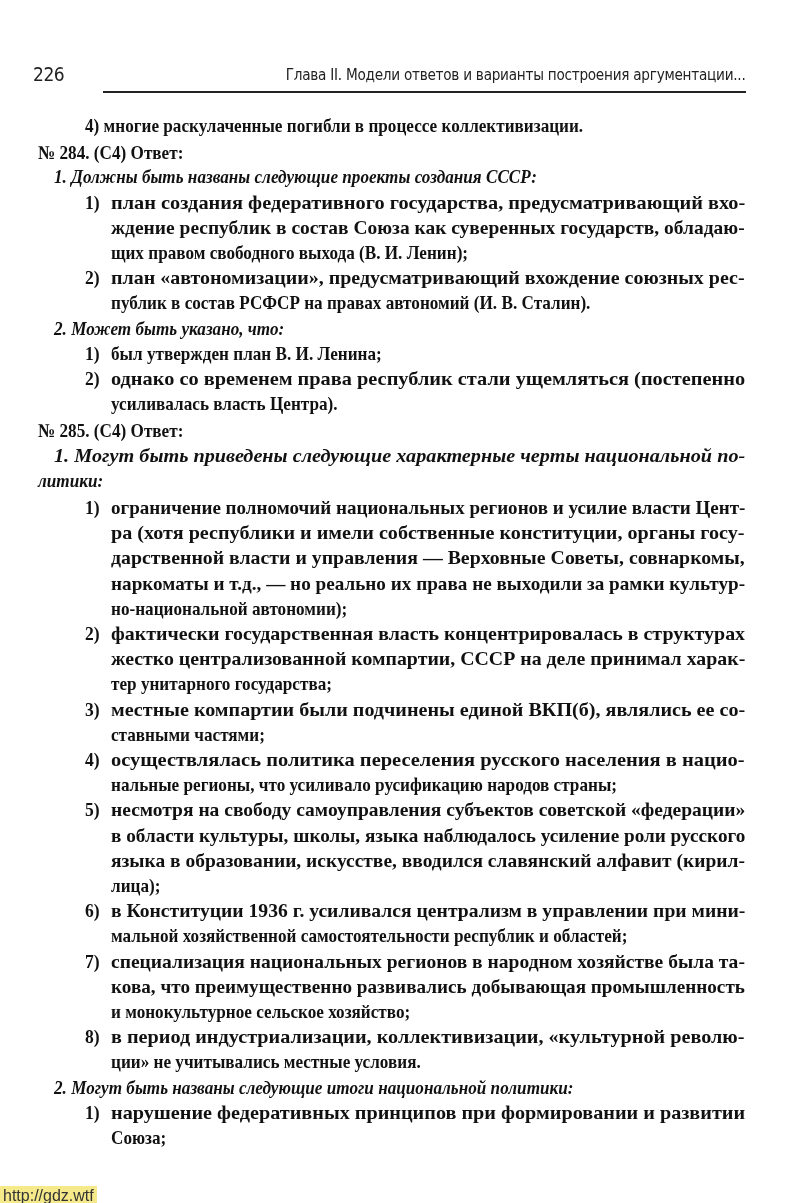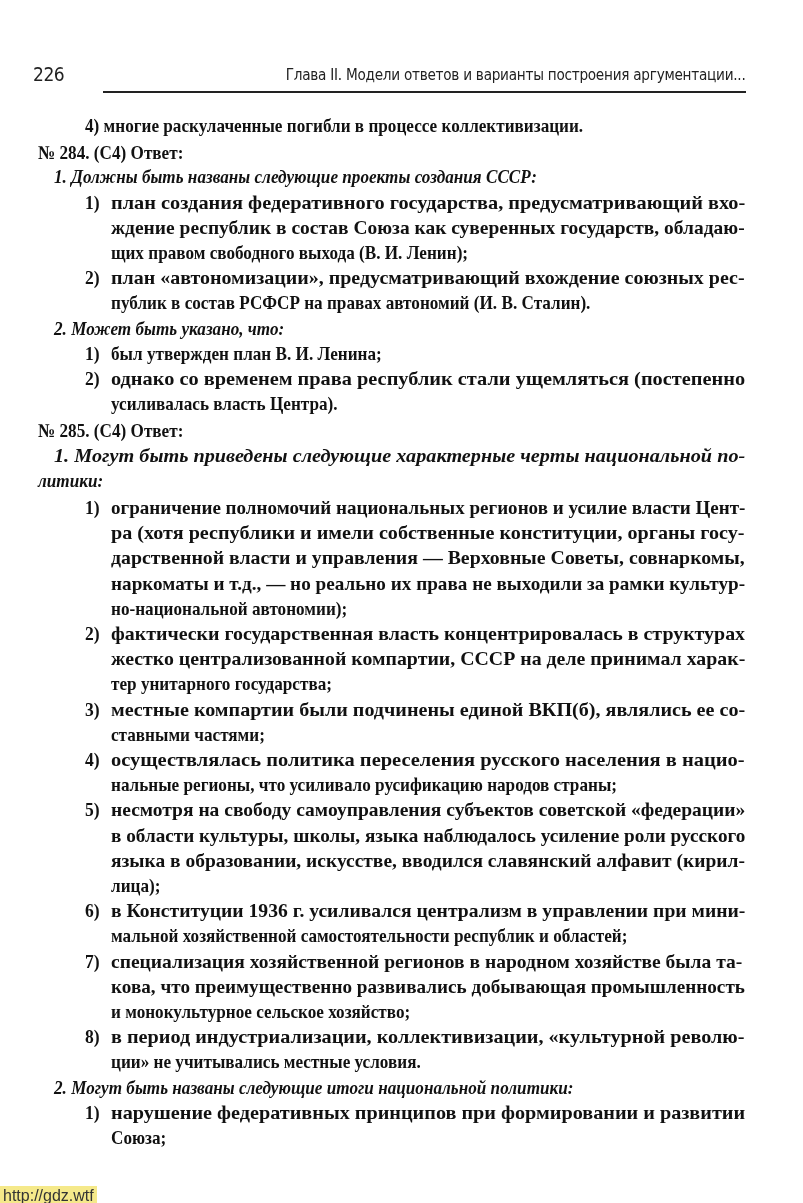--- a/index.html
+++ b/index.html
@@ -60,21 +60,21 @@
       <div class="ln txt" style="left: 111px; top: 772.2px; font-family: &quot;Liberation Serif&quot;, serif; font-size: 19.5px; line-height: 25.2px; transform: scaleX(0.88);">нальные регионы, что усиливало русификацию народов страны;</div>
       <div class="ln txt" style="left: 85px; top: 797.4px; font-family: &quot;Liberation Serif&quot;, serif; font-size: 19.5px; line-height: 25.2px; transform: scaleX(0.9);">5)</div>
       <div class="ln txt" style="left: 111px; top: 797.4px; font-family: &quot;Liberation Serif&quot;, serif; font-size: 19.5px; line-height: 25.2px; transform: scaleX(1);">несмотря на свободу самоуправления субъектов советской «федерации»</div>
       <div class="ln txt" style="left: 111px; top: 822.6px; font-family: &quot;Liberation Serif&quot;, serif; font-size: 19.5px; line-height: 25.2px; transform: scaleX(0.9845);">в области культуры, школы, языка наблюдалось усиление роли русского</div>
       <div class="ln txt" style="left: 111px; top: 847.8px; font-family: &quot;Liberation Serif&quot;, serif; font-size: 19.5px; line-height: 25.2px; transform: scaleX(0.9984);">языка в образовании, искусстве, вводился славянский алфавит (кирил-</div>
       <div class="ln txt" style="left: 111px; top: 873px; font-family: &quot;Liberation Serif&quot;, serif; font-size: 19.5px; line-height: 25.2px; transform: scaleX(0.88);">лица);</div>
       <div class="ln txt" style="left: 85px; top: 898.2px; font-family: &quot;Liberation Serif&quot;, serif; font-size: 19.5px; line-height: 25.2px; transform: scaleX(0.9);">6)</div>
       <div class="ln txt" style="left: 111px; top: 898.2px; font-family: &quot;Liberation Serif&quot;, serif; font-size: 19.5px; line-height: 25.2px; transform: scaleX(1.0063);">в Конституции 1936 г. усиливался централизм в управлении при мини-</div>
       <div class="ln txt" style="left: 111px; top: 923.4px; font-family: &quot;Liberation Serif&quot;, serif; font-size: 19.5px; line-height: 25.2px; transform: scaleX(0.88);">мальной хозяйственной самостоятельности республик и областей;</div>
       <div class="ln txt" style="left: 85px; top: 948.6px; font-family: &quot;Liberation Serif&quot;, serif; font-size: 19.5px; line-height: 25.2px; transform: scaleX(0.9);">7)</div>
-      <div class="ln txt" style="left: 111px; top: 948.6px; font-family: &quot;Liberation Serif&quot;, serif; font-size: 19.5px; line-height: 25.2px; transform: scaleX(1.0016);">специализация хозяйственной регионов в народном хозяйстве была та-</div>
+      <div class="ln txt" style="left: 111px; top: 948.6px; font-family: &quot;Liberation Serif&quot;, serif; font-size: 19.5px; line-height: 25.2px; transform: scaleX(1.0016);">специализация национальных регионов в народном хозяйстве была та-</div>
       <div class="ln txt" style="left: 111px; top: 973.8px; font-family: &quot;Liberation Serif&quot;, serif; font-size: 19.5px; line-height: 25.2px; transform: scaleX(0.9829);">кова, что преимущественно развивались добывающая промышленность</div>
       <div class="ln txt" style="left: 111px; top: 999px; font-family: &quot;Liberation Serif&quot;, serif; font-size: 19.5px; line-height: 25.2px; transform: scaleX(0.88);">и монокультурное сельское хозяйство;</div>
       <div class="ln txt" style="left: 85px; top: 1024.2px; font-family: &quot;Liberation Serif&quot;, serif; font-size: 19.5px; line-height: 25.2px; transform: scaleX(0.9);">8)</div>
       <div class="ln txt" style="left: 111px; top: 1024.2px; font-family: &quot;Liberation Serif&quot;, serif; font-size: 19.5px; line-height: 25.2px; transform: scaleX(1.0359);">в период индустриализации, коллективизации, «культурной револю-</div>
       <div class="ln txt" style="left: 111px; top: 1049.4px; font-family: &quot;Liberation Serif&quot;, serif; font-size: 19.5px; line-height: 25.2px; transform: scaleX(0.88);">ции» не учитывались местные условия.</div>
       <div class="ln ital" style="left: 54px; top: 1074.6px; font-family: &quot;Liberation Serif&quot;, serif; font-size: 19.5px; line-height: 25.2px; transform: scaleX(0.88);">2. Могут быть названы следующие итоги национальной политики:</div>
       <div class="ln txt" style="left: 85px; top: 1099.8px; font-family: &quot;Liberation Serif&quot;, serif; font-size: 19.5px; line-height: 25.2px; transform: scaleX(0.9);">1)</div>
       <div class="ln txt" style="left: 111px; top: 1099.8px; font-family: &quot;Liberation Serif&quot;, serif; font-size: 19.5px; line-height: 25.2px; transform: scaleX(1.0359);">нарушение федеративных принципов при формировании и развитии</div>
       <div class="ln txt" style="left: 111px; top: 1125px; font-family: &quot;Liberation Serif&quot;, serif; font-size: 19.5px; line-height: 25.2px; transform: scaleX(0.88);">Союза;</div>
     </div>

